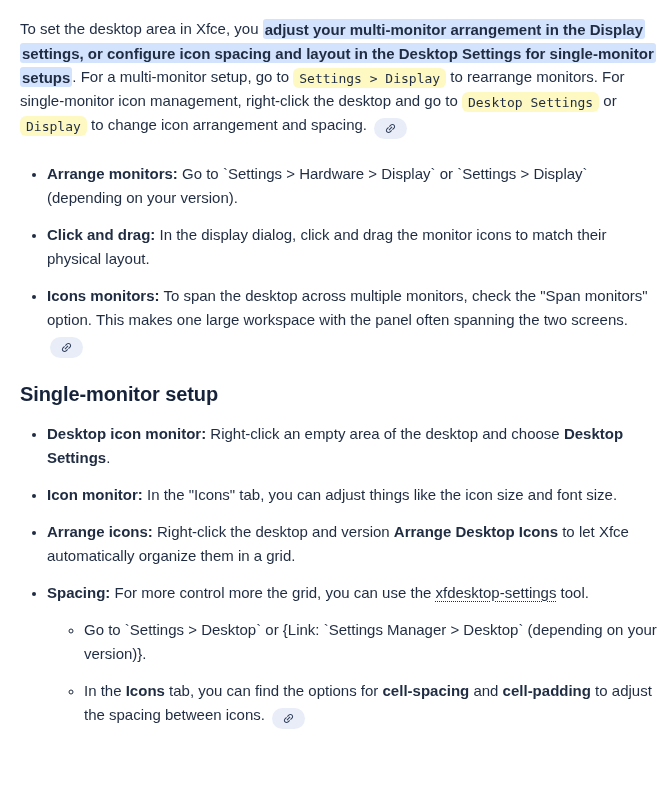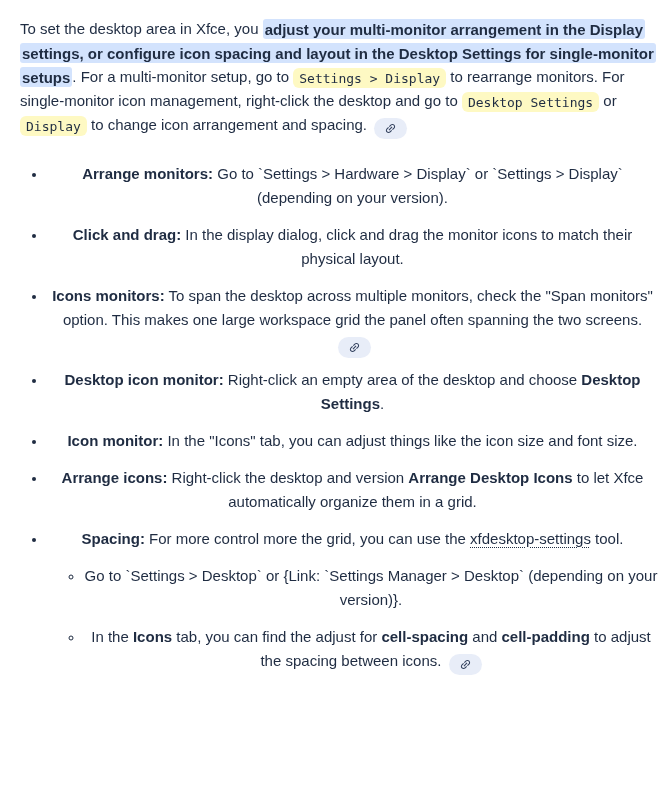--- a/index.html
+++ b/index.html
@@ -22,21 +22,20 @@
     line-height: 1.3;
     font-weight: 700;
     color: #16233a;
     margin: 23px 0 15px 0;
     letter-spacing: -0.1px;
   }
   ul.main {
     margin: 4px 0 10px 0;
     padding-left: 27px;
     list-style-type: disc;
-    text-align: center;
   }
   ul.main > li { margin-bottom: 13px; }
   ul.main > li:last-child { margin-bottom: 0; }
   ul.sub {
     margin: 13px 0 0 0;
     padding-left: 37px;
     list-style-type: circle;
   }
   ul.sub > li { margin-bottom: 13px; }
   ul.sub > li:last-child { margin-bottom: 0; }
@@ -96,36 +95,37 @@
   <p class="intro"><span>To set the desktop area in Xfce, you </span><span class="hl">adjust your multi-monitor arrangement in the Display settings, or configure icon spacing and layout in the Desktop Settings for single-monitor setups</span><span>. For a multi-monitor setup, go to </span><span class="code">Settings &gt; Display</span><span> to rearrange monitors. For single-monitor icon management, right-click the desktop and go to </span><span class="code">Desktop Settings</span><span> or </span><span class="code">Display</span><span> to change icon arrangement and spacing. </span><a class="cite">
         <svg viewBox="0 0 24 24">
           <path d="M3.9 12c0-1.71 1.39-3.1 3.1-3.1h4V7H7c-2.76 0-5 2.24-5 5s2.24 5 5 5h4v-1.9H7c-1.71 0-3.1-1.39-3.1-3.1zM8 13h8v-2H8v2zm9-6h-4v1.9h4c1.71 0 3.1 1.39 3.1 3.1s-1.39 3.1-3.1 3.1h-4V17h4c2.76 0 5-2.24 5-5s-2.24-5-5-5z"></path>
         </svg>
       </a></p>
 
 
   <ul class="main">
     <li><strong>Arrange monitors:</strong><span> Go to `Settings &gt; Hardware &gt; Display` or `Settings &gt; Display` (depending on your version).</span></li>
     <li><strong>Click and drag:</strong><span> In the display dialog, click and drag the monitor icons to match their physical layout.</span></li>
-    <li><strong>Icons monitors:</strong><span> To span the desktop across multiple monitors, check the "Span monitors" option. This makes one large workspace grid the panel often spanning the two screens. </span><a class="cite">
+    <li><strong>Icons monitors:</strong><span> To span the desktop across multiple monitors, check the "Span monitors" option. This makes one large workspace with the panel often spanning the two screens. </span><a class="cite">
           <svg viewBox="0 0 24 24">
             <path d="M3.9 12c0-1.71 1.39-3.1 3.1-3.1h4V7H7c-2.76 0-5 2.24-5 5s2.24 5 5 5h4v-1.9H7c-1.71 0-3.1-1.39-3.1-3.1zM8 13h8v-2H8v2zm9-6h-4v1.9h4c1.71 0 3.1 1.39 3.1 3.1s-1.39 3.1-3.1 3.1h-4V17h4c2.76 0 5-2.24 5-5s-2.24-5-5-5z"></path>
           </svg>
         </a></li>
   </ul>
 
+  <h2>Single-monitor setup</h2>
 
   <ul class="main">
     <li><strong>Desktop icon monitor:</strong><span> Right-click an empty area of the desktop and choose </span><strong>Desktop Settings</strong><span>.</span></li>
     <li><strong>Icon monitor:</strong><span> In the "Icons" tab, you can adjust things like the icon size and font size.</span></li>
     <li><strong>Arrange icons:</strong><span> Right-click the desktop and version </span><strong>Arrange Desktop Icons</strong><span> to let Xfce automatically organize them in a grid.</span></li>
     <li><strong>Spacing:</strong><span> For more control more the grid, you can use the </span><a class="dotted-link">xfdesktop-settings</a><span> tool.</span>
       <ul class="sub">
         <li><span>Go to `Settings &gt; Desktop` or {Link: `Settings Manager &gt; Desktop` (depending on your version)}.</span></li>
-        <li><span>In the </span><strong>Icons</strong><span> tab, you can find the adjust for </span><strong>cell-spacing</strong><span> and </span><strong>cell-padding</strong><span> to adjust the spacing between icons. </span><a class="cite">
+        <li><span>In the </span><strong>Icons</strong><span> tab, you can find the options for </span><strong>cell-spacing</strong><span> and </span><strong>cell-padding</strong><span> to adjust the spacing between icons. </span><a class="cite">
               <svg viewBox="0 0 24 24">
                 <path d="M3.9 12c0-1.71 1.39-3.1 3.1-3.1h4V7H7c-2.76 0-5 2.24-5 5s2.24 5 5 5h4v-1.9H7c-1.71 0-3.1-1.39-3.1-3.1zM8 13h8v-2H8v2zm9-6h-4v1.9h4c1.71 0 3.1 1.39 3.1 3.1s-1.39 3.1-3.1 3.1h-4V17h4c2.76 0 5-2.24 5-5s-2.24-5-5-5z"></path>
               </svg>
             </a></li>
       </ul>
     </li>
   </ul>
 
 </div>
 

